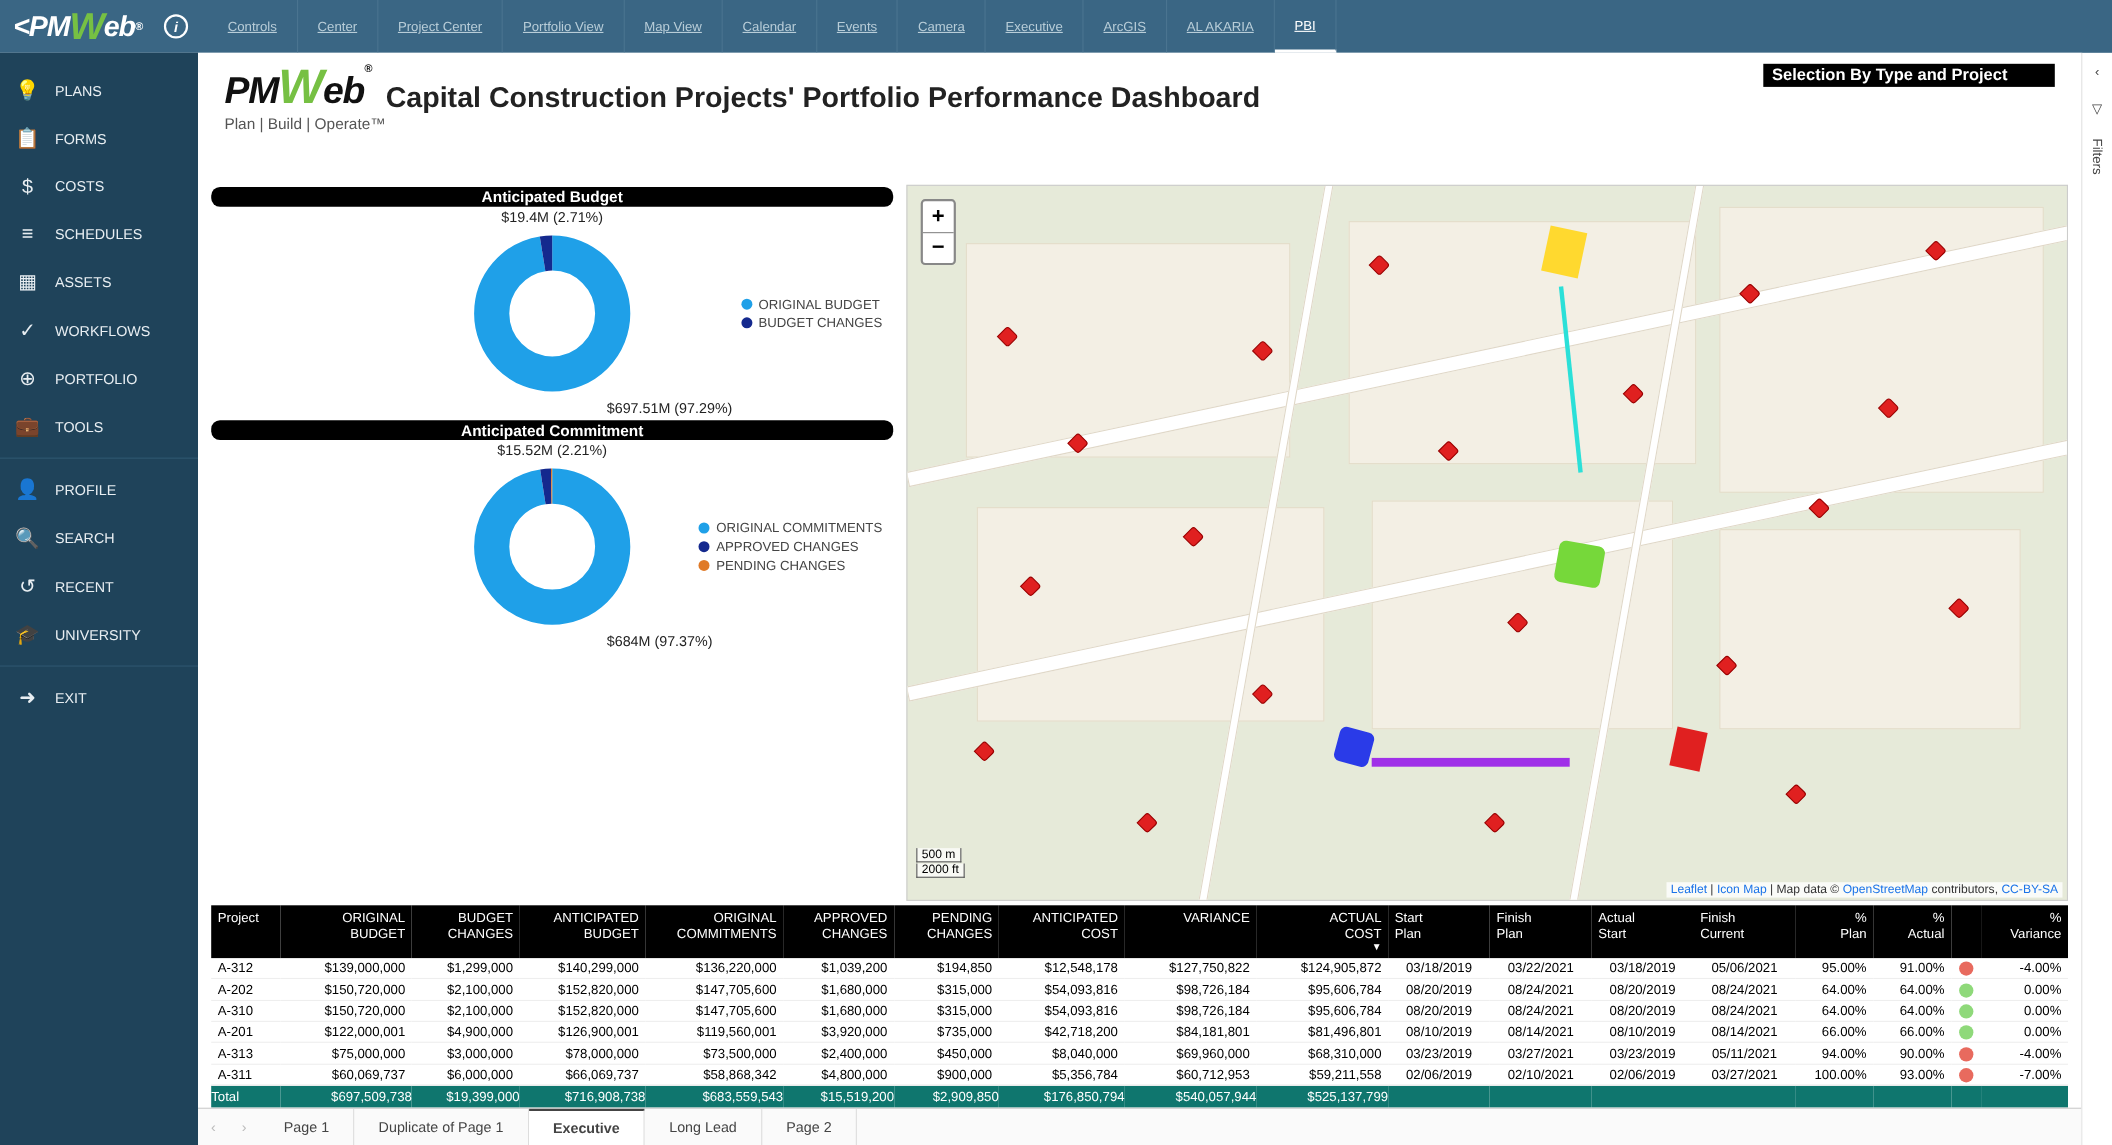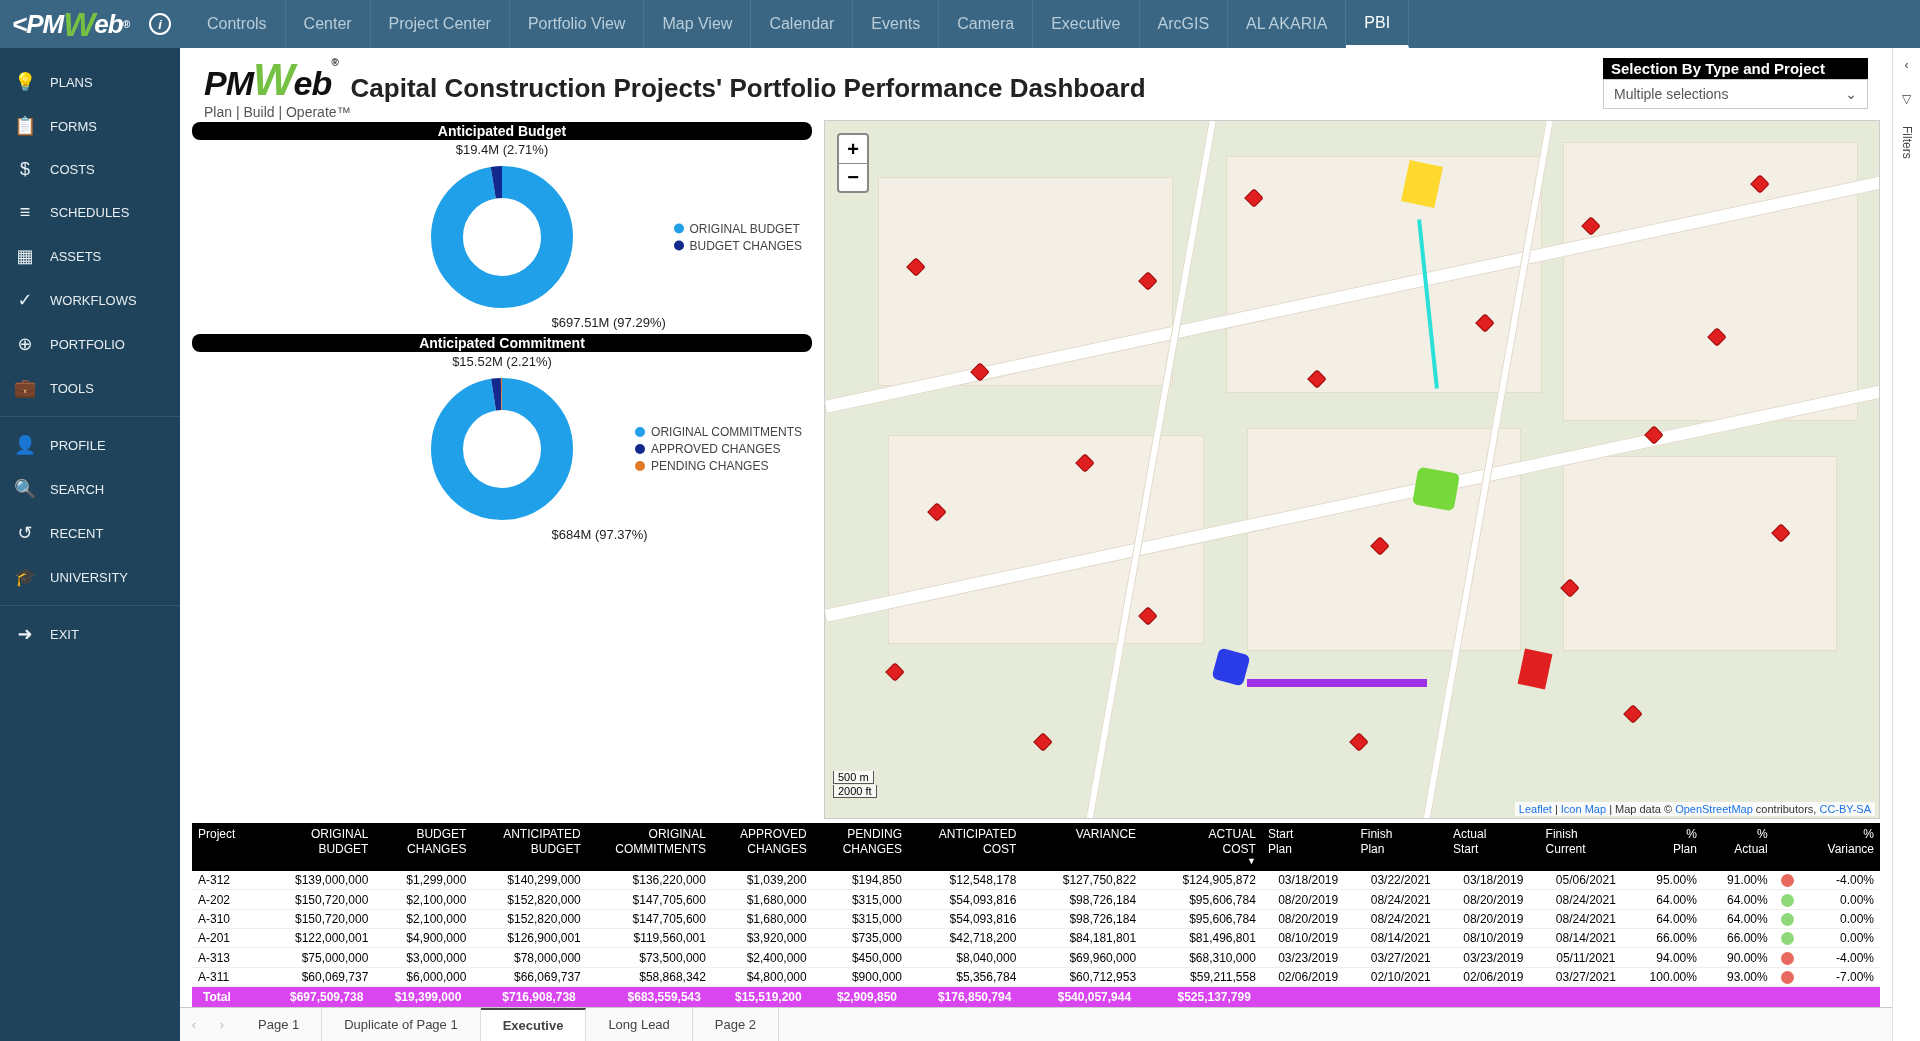--- a/index.html
+++ b/index.html
@@ -5,21 +5,21 @@
 * { margin: 0; padding: 0; box-sizing: border-box; }
 body { font-family: Segoe UI, Arial, sans-serif; background: #fff; overflow: hidden; }
 .app { display: flex; flex-direction: column; height: 100vh; }
 
 
 .topbar { background: #3a6684; color: #fff; display: flex; align-items: center; height: 48px; }
 .logo-top { display: flex; align-items: center; padding: 0 12px; font-size: 26px; font-weight: bold; font-style: italic; letter-spacing: -1px; }
 .logo-top .w { color: #76c043; font-size: 34px; font-weight: bold; font-style: italic; }
 .info-circle { margin: 0 18px 0 8px; width: 22px; height: 22px; border: 2px solid #fff; border-radius: 50%; display: flex; align-items: center; justify-content: center; font-size: 13px; font-style: italic; font-weight: bold; }
 .topnav { display: flex; flex: 1; height: 100%; }
-.topnav-item { flex: 0 0 auto; padding: 0 18px; font-size: 16px; color: #b8cdd8; display: flex; align-items: center; border-right: 1px solid #4a7490; cursor: pointer; }
+.topnav-item { flex: 0 0 auto; padding: 0 18px; font-size: 12px; color: #b8cdd8; display: flex; align-items: center; border-right: 1px solid #4a7490; cursor: pointer; text-decoration: underline; }
 .topnav-item.active { color: #fff; border-bottom: 3px solid #fff; }
 
 
 .main { flex: 1; display: flex; min-height: 0; }
 
 
 .sidebar { width: 180px; background: #1f435a; color: #fff; display: flex; flex-direction: column; padding-top: 12px; }
 .sidebar-item { display: flex; align-items: center; padding: 11px 14px; font-size: 13px; cursor: pointer; color: #e8eef2; }
 .sidebar-icon { width: 22px; margin-right: 14px; font-size: 18px; text-align: center; }
 .sidebar-divider { height: 1px; background: #2f5770; margin: 6px 0; }
@@ -33,21 +33,21 @@
 .brand-logo { font-size: 34px; font-weight: bold; font-style: italic; letter-spacing: -1px; color: #111; line-height: 1; position: relative; }
 .brand-logo .w { color: #76c043; font-size: 44px; }
 .brand-logo .reg { font-size: 10px; vertical-align: top; }
 .brand-tag { font-size: 14px; color: #555; font-style: normal; letter-spacing: 0; font-weight: normal; margin-top: 2px; }
 .dash-title { flex: 1; text-align: left; font-size: 26px; font-weight: 600; color: #222; padding-top: 14px; line-height: 1.3; }
 .selector-box { width: 282px; padding-left: 17px; }
 .selector-label { background: #000; color: #fff; font-size: 15px; font-weight: 600; padding: 2px 8px; }
 .selector-dd { border: 1px solid #ccc; padding: 6px 10px; font-size: 14px; color: #555; display: flex; justify-content: space-between; align-items: center; cursor: pointer; }
 
 
-.viz-row { display: flex; padding: 0 12px; gap: 12px; flex: 1; min-height: 0; }
+.viz-row { display: flex; padding: 0 12px; gap: 12px; flex: 1; min-height: 0; margin-top: 48px; }
 .charts-col { flex: 0 0 620px; display: flex; flex-direction: column; }
 .chart-block-title { background: #000; color: #fff; text-align: center; font-size: 14px; font-weight: 600; padding: 1px 0; border-radius: 8px; margin: 2px 0; }
 .chart-inner { display: flex; align-items: center; justify-content: center; position: relative; height: 190px; }
 .donut { position: relative; width: 150px; height: 150px; }
 .donut svg { width: 150px; height: 150px; transform: rotate(-90deg); }
 .chart-label-top { position: absolute; top: 0; left: 50%; transform: translateX(-50%); font-size: 13px; color: #222; white-space: nowrap; }
 .chart-label-bottom { position: absolute; bottom: 2px; left: 58%; font-size: 13px; color: #222; white-space: nowrap; }
 .chart-legend { position: absolute; right: 10px; top: 50%; transform: translateY(-50%); font-size: 12px; color: #444; }
 .legend-row { display: flex; align-items: center; margin: 3px 0; }
 .legend-dot { width: 10px; height: 10px; border-radius: 50%; margin-right: 6px; }
@@ -69,21 +69,21 @@
 .filters-rail .vtext { writing-mode: vertical-rl; }
 
 
 .table-wrap { padding: 4px 12px 0 12px; }
 table.data { width: 100%; border-collapse: collapse; font-size: 12px; table-layout: fixed; }
 table.data thead th { background: #000; color: #fff; font-weight: normal; padding: 4px 6px; text-align: left; vertical-align: top; line-height: 1.2; }
 table.data thead th.num { text-align: right; }
 table.data tbody td { padding: 2px 6px; border-bottom: 1px solid #eee; white-space: nowrap; overflow: hidden; text-overflow: ellipsis; }
 table.data tbody td.num { text-align: right; }
 table.data tbody td.ctr { text-align: center; }
-table.data tfoot td { background: #d946ef; color: #fff; font-weight: bold; padding: 3px 11px; }
+table.data tfoot td { background: #0f766e; color: #fff; font-weight: normal; padding: 3px 0; }
 table.data tfoot td.num { text-align: right; }
 .status-dot { display: inline-block; width: 13px; height: 13px; border-radius: 50%; vertical-align: middle; }
 .status-red { background: #e86a5e; }
 .status-green { background: #8fd97a; }
 .sort-ind { font-size: 9px; display: block; }
 
 
 .page-tabs { border-top: 1px solid #ccc; display: flex; align-items: center; height: 34px; font-size: 13px; color: #444; background: #fafafa; }
 .page-arrow { width: 28px; text-align: center; color: #bbb; cursor: pointer; }
 .page-tab { padding: 0 22px; height: 100%; display: flex; align-items: center; border-right: 1px solid #ddd; cursor: pointer; }
@@ -184,24 +184,20 @@
         <div class="dash-header">
           <div>
             <div class="brand-logo">
               <span>PM</span><span class="w">W</span><span>eb</span><span class="reg">®</span>
             </div>
             <div class="brand-tag">Plan | Build | Operate™</div>
           </div>
           <div class="dash-title">Capital Construction Projects' Portfolio Performance Dashboard</div>
           <div class="selector-box">
             <div class="selector-label">Selection By Type and Project</div>
-            <div class="selector-dd">
-              <span>Multiple selections</span>
-              <span>⌄</span>
-            </div>
           </div>
         </div>
 
         <div class="viz-row">
           <div class="charts-col" id="charts-col">
               <div class="chart-block-title">Anticipated Budget</div>
               <div class="chart-inner">
                 <div class="donut"><svg viewBox="0 0 150 150">
                     <circle cx="75" cy="75" r="55" fill="none" stroke="#1fa0e8" stroke-width="32" stroke-dasharray="336.21010419452614 9.365087700351125" stroke-dashoffset="0"></circle>
                     <circle cx="75" cy="75" r="55" fill="none" stroke="#14298e" stroke-width="32" stroke-dasharray="9.365087700351173 336.2101041945261" stroke-dashoffset="-336.21010419452614"></circle>

